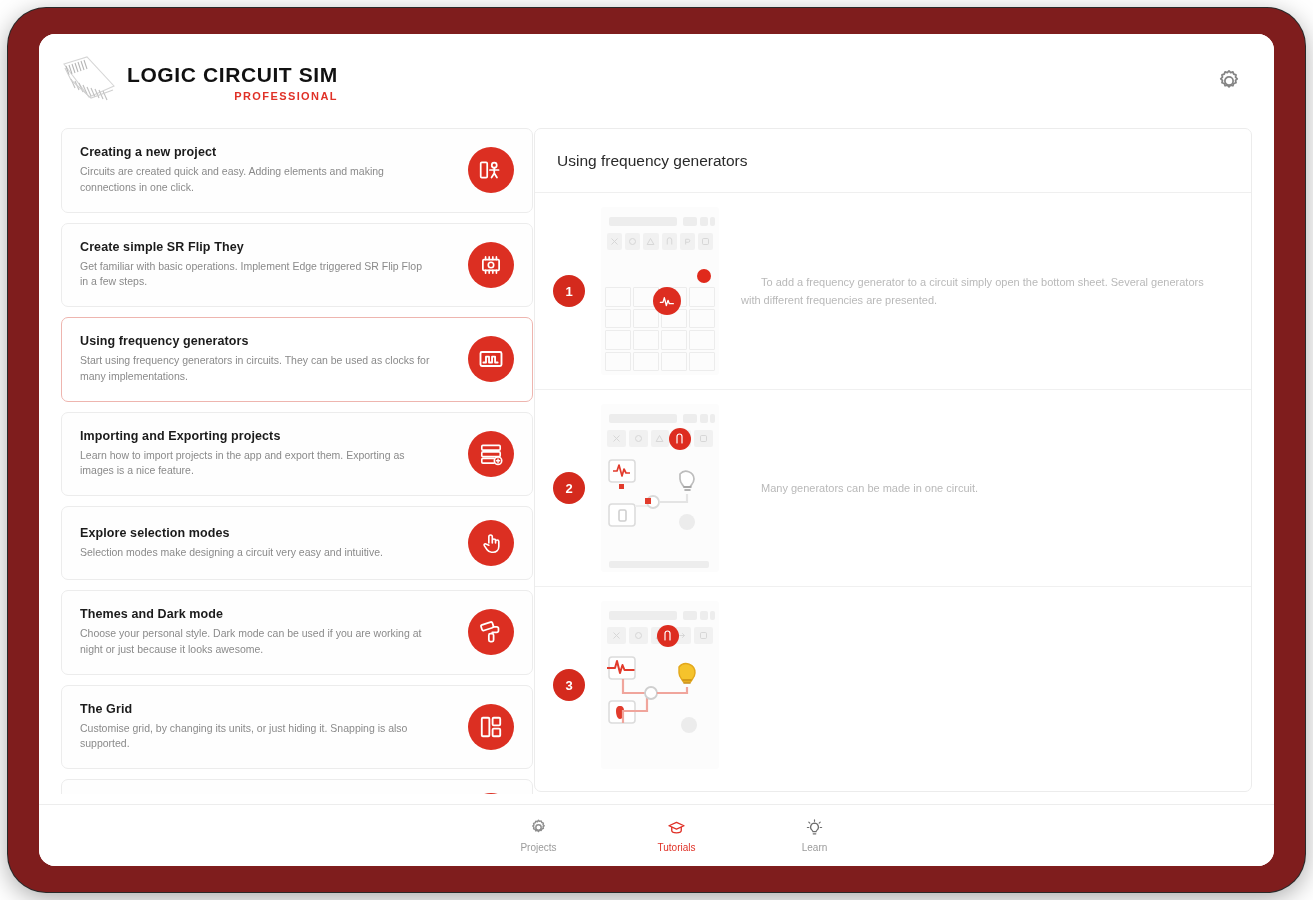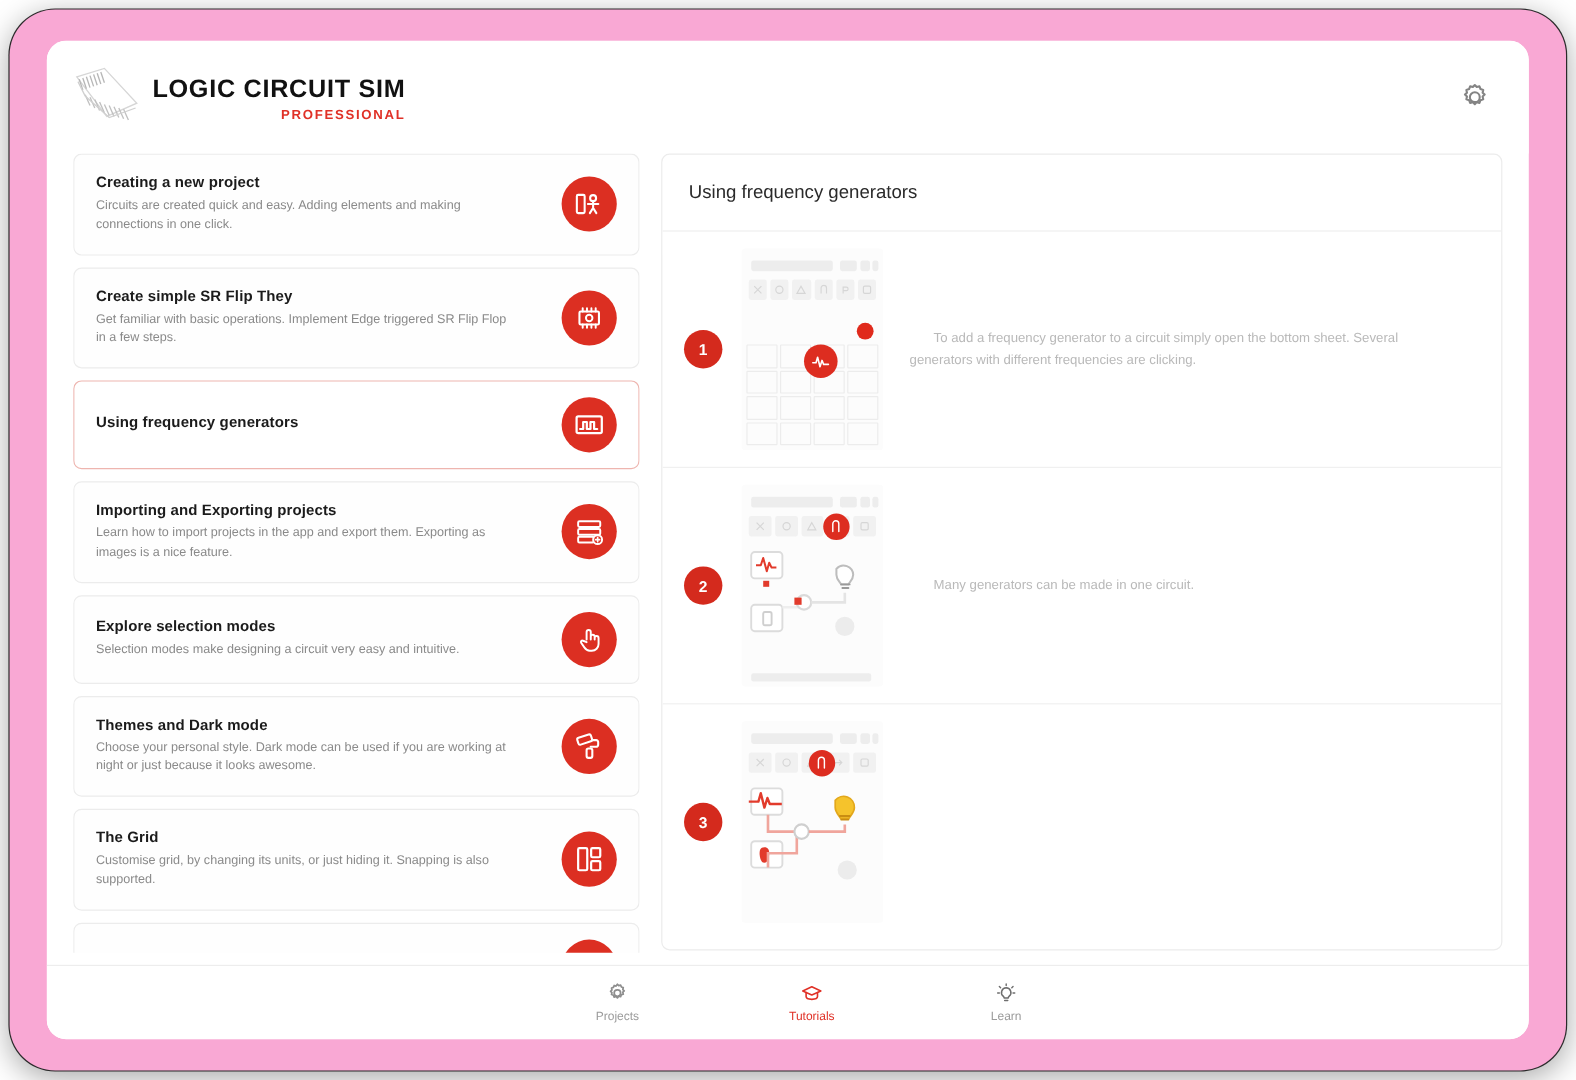--- a/index.html
+++ b/index.html
@@ -8,21 +8,21 @@
     background: #ffffff;
     font-family: "Liberation Sans", sans-serif;
     overflow: hidden;
   }
 
   
   .device-frame {
     position: absolute;
     left: 8px; top: 8px;
     width: 1297px; height: 884px;
-    background: #f9a8d4;
+    background: #7f1d1d;
     border-radius: 38px;
     box-shadow: 0 0 0 1px #2a2a2a, 0 6px 26px rgba(0,0,0,.35);
   }
   .device-screen {
     position: absolute;
     left: 31px; top: 26px;
     width: 1235px; height: 832px;
     background: #ffffff;
     border-radius: 16px;
     overflow: hidden;
@@ -54,21 +54,21 @@
   .gear-btn {
     width: 34px; height: 34px;
     display: flex; align-items: center; justify-content: center;
     opacity: .72;
   }
 
   
   .content {
     flex: 1 1 auto;
     display: flex;
-    gap: 18px;
+    gap: 1px;
     padding: 0 22px 0 22px;
     min-height: 0;
   }
 
   
   .tutorial-list {
     width: 472px; flex: 0 0 472px;
     overflow: hidden;
     padding-bottom: 2px;
   }
@@ -186,21 +186,21 @@
   .mock-bottomline {
     position: absolute; left: 8px; bottom: 6px; height: 7px; width: 84px;
     background: #ededed; border-radius: 2px;
   }
 
   
   .bottomnav {
     flex: 0 0 62px;
     border-top: 1px solid #ededed;
     display: flex; align-items: center; justify-content: center;
-    gap: 76px;
+    gap: 52px;
     background: #fff;
     margin-top: 10px;
     padding-left: 40px;
   }
   .navitem {
     display: flex; flex-direction: column; align-items: center; gap: 5px;
     width: 86px;
   }
   .navlabel { font-size: 10px; color: #9b9b9b; }
   .navitem.active .navlabel { color: #e03127; }
@@ -275,20 +275,21 @@
             <svg width="26" height="26" viewBox="0 0 24 24">
               <rect x="4.5" y="7" width="15" height="10" rx="1" fill="none" stroke="#fff" stroke-width="1.6"></rect>
               <path d="M7 4.5v2.5M10.3 4.5v2.5M13.7 4.5v2.5M17 4.5v2.5M7 17v2.5M10.3 17v2.5M13.7 17v2.5M17 17v2.5" stroke="#fff" stroke-width="1.5" stroke-linecap="round"></path>
               <circle cx="12" cy="12" r="2.5" fill="none" stroke="#fff" stroke-width="1.5"></circle>
             </svg>
           </div>
         </div>
 
         <div class="tut-card selected">
           <div class="tut-title">Using frequency generators</div>
+          <div class="tut-desc">Start using frequency generators in circuits. They can be used as clocks for many implementations.</div>
           <div class="tut-icon">
             <svg width="28" height="28" viewBox="0 0 24 24">
               <rect x="3" y="6" width="18" height="12" rx="1.2" fill="none" stroke="#fff" stroke-width="1.6"></rect>
               <path d="M5.5 15h2.2v-5h2.6v5h2.6v-5h2.6v5h2.2" fill="none" stroke="#fff" stroke-width="1.6" stroke-linejoin="round" stroke-linecap="round"></path>
             </svg>
           </div>
         </div>
 
         <div class="tut-card">
           <div class="tut-title">Importing and Exporting projects</div>
@@ -414,21 +415,21 @@
                   <div class="mock-cell"></div>
                   <div class="mock-cell"></div>
                 </div>
                 <div class="gen-badge" style="left:52px;top:80px">
                   <svg width="16" height="16" viewBox="0 0 24 24">
                     <path d="M2 14h4l2-7 3 12 2.5-8 2 5h6" fill="none" stroke="#fff" stroke-width="2" stroke-linecap="round" stroke-linejoin="round"></path>
                   </svg>
                 </div>
               </div>
             </div>
-            <div class="step-text">To add a frequency generator to a circuit simply open the bottom sheet. Several generators with different frequencies are clicking.</div>
+            <div class="step-text">To add a frequency generator to a circuit simply open the bottom sheet. Several generators with different frequencies are presented.</div>
           </div>
 
           <div class="step">
             <div class="step-badge">2</div>
             <div class="step-illus">
               <div class="mock">
                 <div class="mock-topline"></div>
                 <div class="mock-topchip" style="left:82px;width:14px"></div>
                 <div class="mock-topchip" style="left:99px;width:8px"></div>
                 <div class="mock-topchip" style="left:109px;width:5px"></div>

